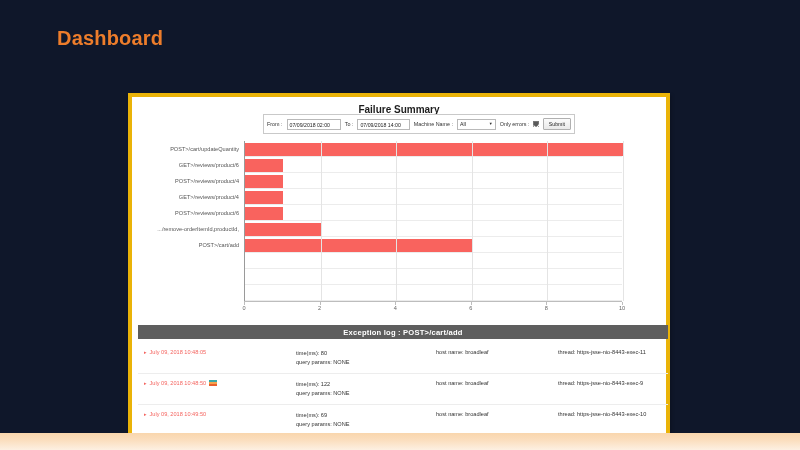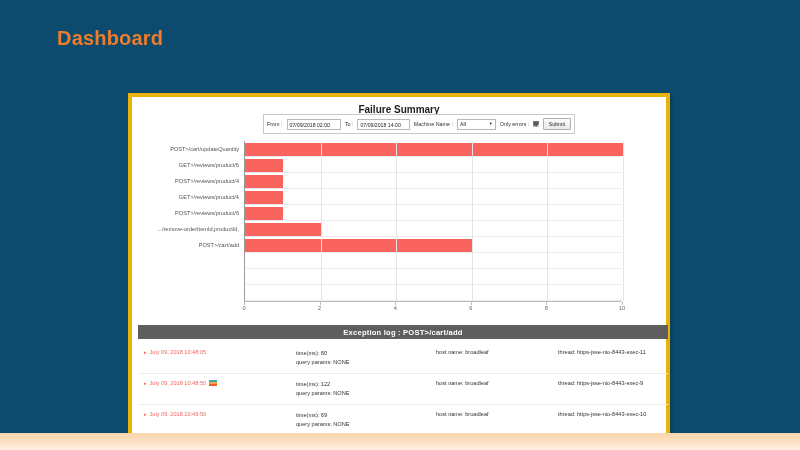--- a/index.html
+++ b/index.html
@@ -5,21 +5,21 @@
   * { box-sizing: border-box; margin: 0; padding: 0; }
   html, body {
     width: 800px; height: 450px;
     background: #ffffff;
     font-family: "Liberation Sans", sans-serif;
     overflow: hidden;
   }
   .slide {
     position: relative;
     width: 800px; height: 450px;
-    background: #0c4a6e;
+    background: #0f172a;
   }
 
   
   .slide-title {
     position: absolute;
     left: 57px; top: 27px;
     font-size: 20px;
     font-weight: bold;
     color: #ed7d2b;
     letter-spacing: .2px;

